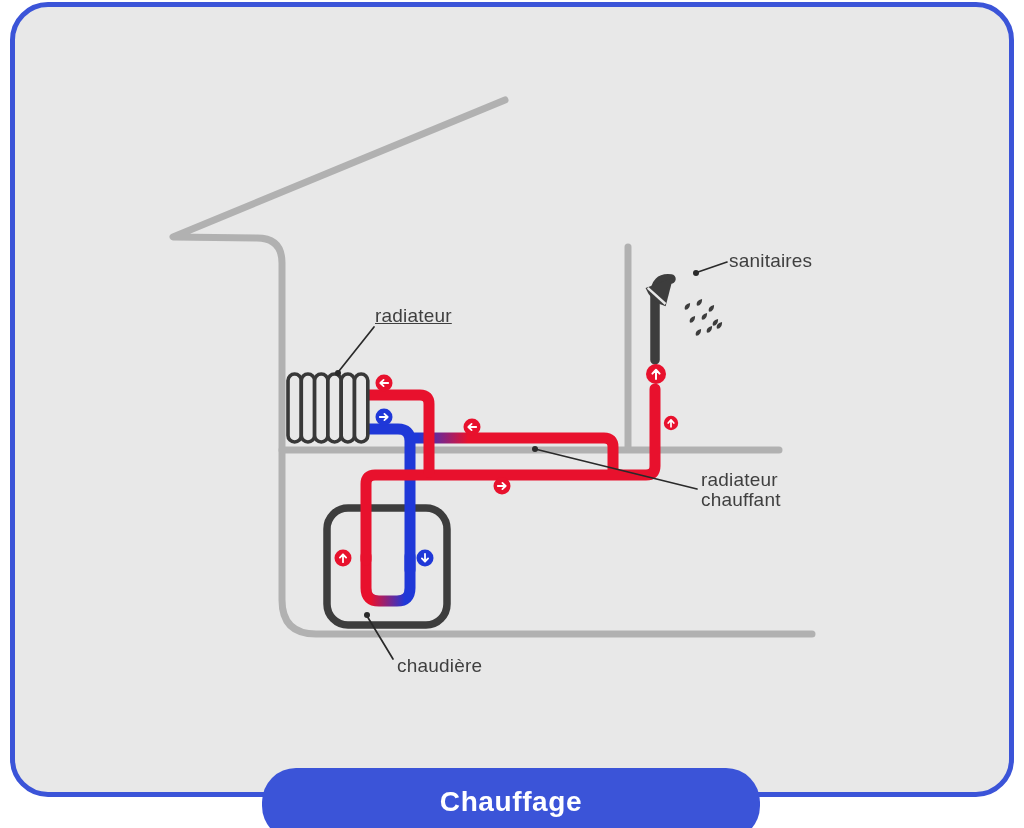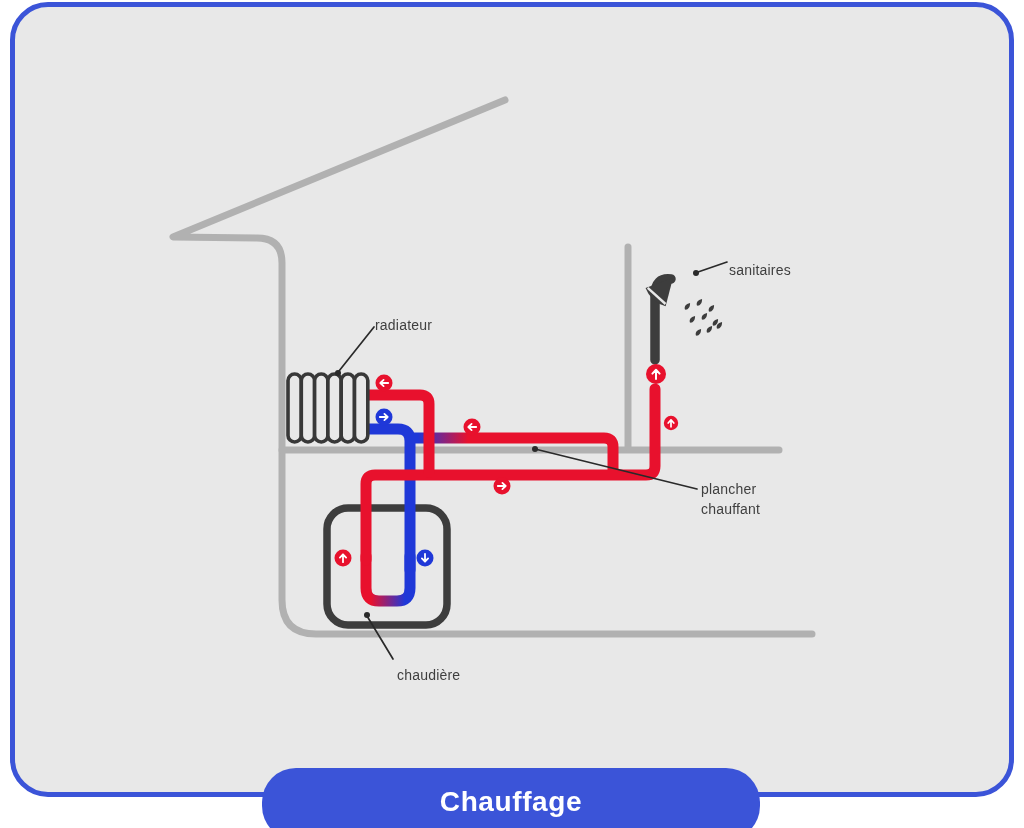--- a/index.html
+++ b/index.html
@@ -10,25 +10,24 @@
   }
   .card{
     position:absolute;left:10px;top:2px;width:1004px;height:795px;
     box-sizing:border-box;
     background:#e8e8e8;
     border:5px solid #3b54d8;
     border-radius:38px;
   }
   .diagram-svg{position:absolute;left:0;top:0;width:1024px;height:828px;}
   .label{
-    position:absolute;color:#3f3f3f;font-size:14px;line-height:20px;
+    position:absolute;color:#3f3f3f;font-size:19px;line-height:20px;
     letter-spacing:0.2px;
-    margin-top:9px;
   }
-  .label-radiator{left:375px;top:306px;}
+  .label-radiator{left:375px;top:306px;text-decoration:underline;}
   .label-sanitary{left:729px;top:251px;}
   .label-floor{left:701px;top:470px;width:100px;}
   .label-boiler{left:397px;top:656px;text-align:center;}
   .chauffage-button{
     position:absolute;left:262px;top:768px;width:498px;height:72px;
     background:#3b54d8;border-radius:34px;
     display:flex;align-items:center;justify-content:center;
     padding-bottom:12px;box-sizing:border-box;
     cursor:pointer;
   }
@@ -167,18 +166,18 @@
     <circle cx="696" cy="273" r="3" stroke="none"></circle>
     <path d="M 535,449 L 697,489" fill="none"></path>
     <circle cx="535" cy="449" r="3" stroke="none"></circle>
     <path d="M 367,616 L 393,659" fill="none"></path>
     <circle cx="367" cy="615" r="3" stroke="none"></circle>
   </g>
 </svg>
 
 <div class="label label-radiator">radiateur</div>
 <div class="label label-sanitary">sanitaires</div>
-<div class="label label-floor">plancher chauffant</div>
+<div class="label label-floor">radiateur chauffant</div>
 <div class="label label-boiler">chaudière</div>
 
 <div class="chauffage-button">
   <span>Chauffage</span>
 </div>
 
 </body></html>

